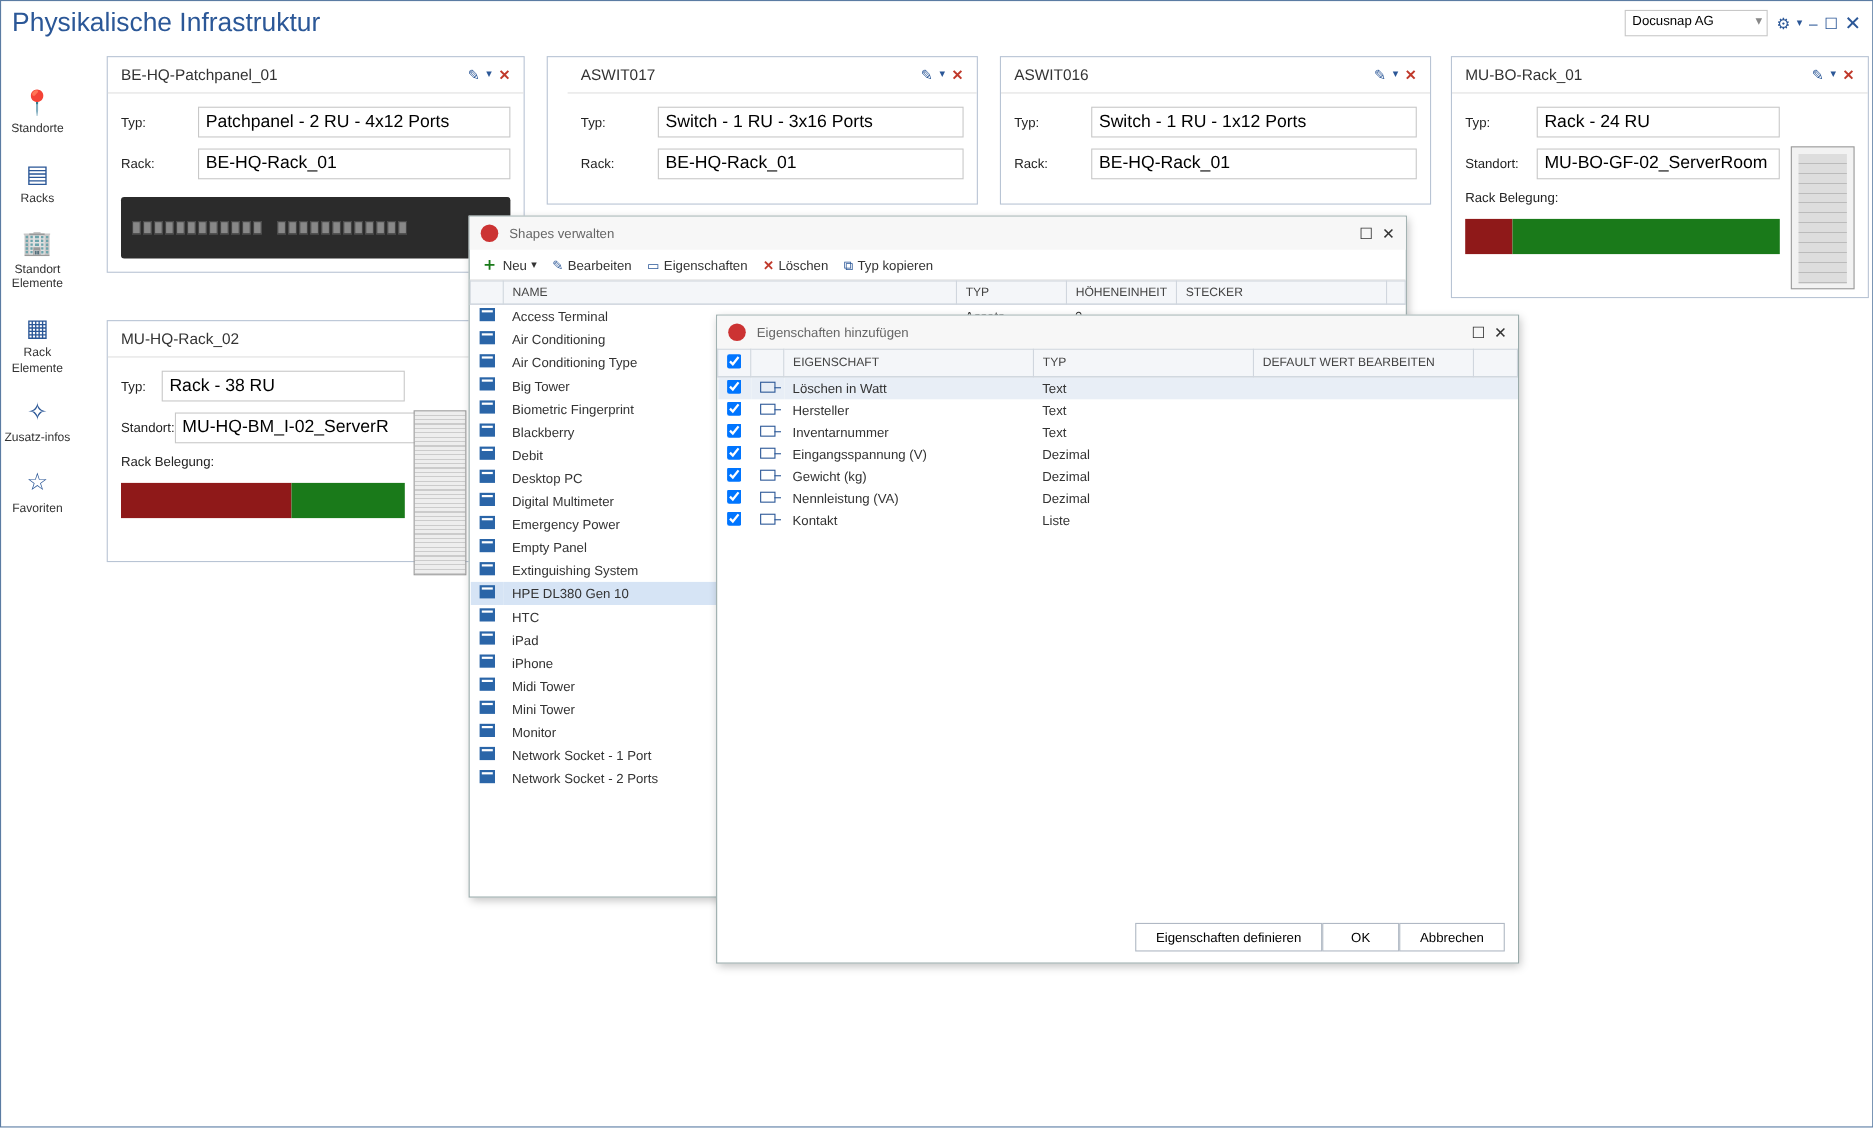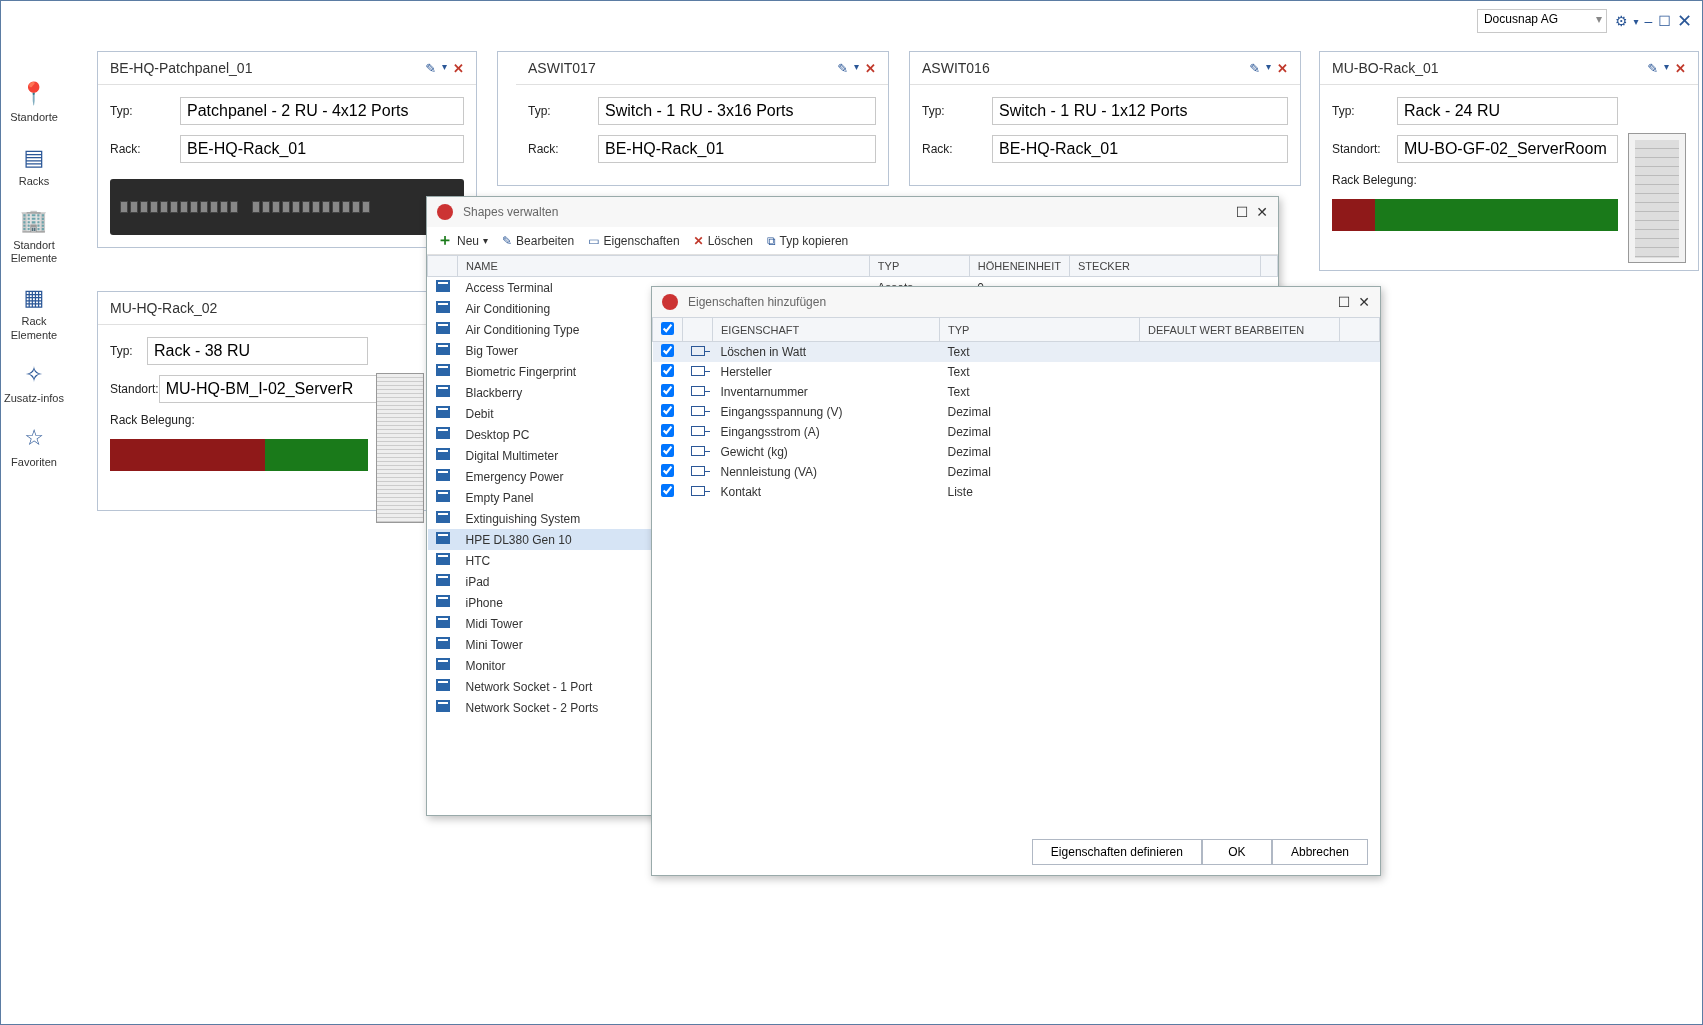--- a/index.html
+++ b/index.html
@@ -85,20 +85,21 @@
 .link-ico::before { content:""; position:absolute; left:100%; top:50%; width:6px; height:1px; background:#2b5797; }
 
 .dlg-footer { padding: 10px 12px; display: flex; justify-content: flex-end; border-top: 0; }
 .btn { border: 1px solid #b0b8c4; background: #fff; padding: 5px 18px; font-size: 12px; cursor: pointer; }
 
 </style>
 </head>
 <body>
 
 <div class="titlebar">
+  <h1>Physikalische Infrastruktur</h1>
   <div class="spacer"></div>
   <div class="org-select"><span>Docusnap AG</span> <span style="position:absolute;right:4px;color:#888;">▾</span></div>
   <div class="title-icons">
     <span>⚙</span>
     <span style="font-size:10px;">▾</span>
     <span>–</span>
     <span>☐</span>
     <span class="x">✕</span>
   </div>
 </div>
@@ -540,28 +541,20 @@
             <td class="chk"><input type="checkbox" checked="" style=""></td>
     <td class="link"><span class="link-ico"></span></td>
     <td>Eingangsspannung (V)</td>
     <td>Dezimal</td>
     <td></td>
             <td></td>
           </tr>
           <tr>
             <td class="chk"><input type="checkbox" checked="" style=""></td>
     <td class="link"><span class="link-ico"></span></td>
-    <td>Eingangsstrom (A)</td>
-    <td>Dezimal</td>
-    <td></td>
-            <td></td>
-          </tr>
-          <tr>
-            <td class="chk"><input type="checkbox" checked="" style=""></td>
-    <td class="link"><span class="link-ico"></span></td>
     <td>Gewicht (kg)</td>
     <td>Dezimal</td>
     <td></td>
             <td></td>
           </tr>
           <tr>
             <td class="chk"><input type="checkbox" checked="" style=""></td>
     <td class="link"><span class="link-ico"></span></td>
     <td>Nennleistung (VA)</td>
     <td>Dezimal</td>

